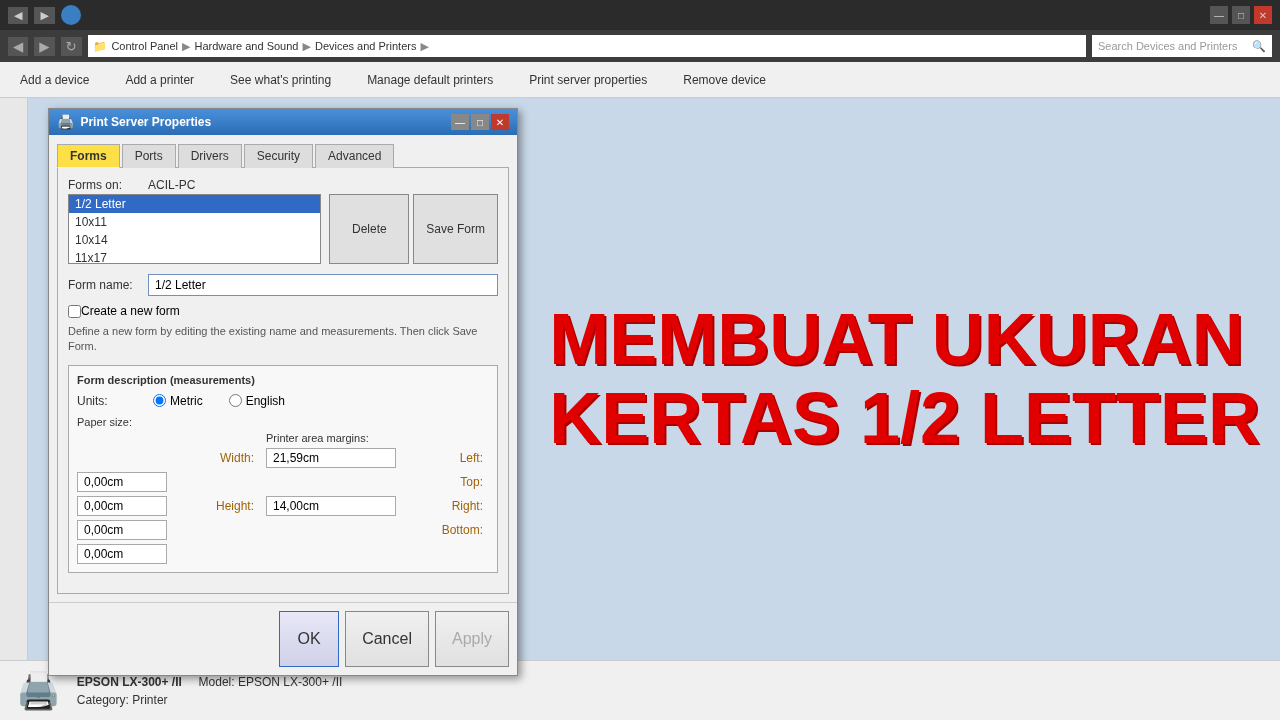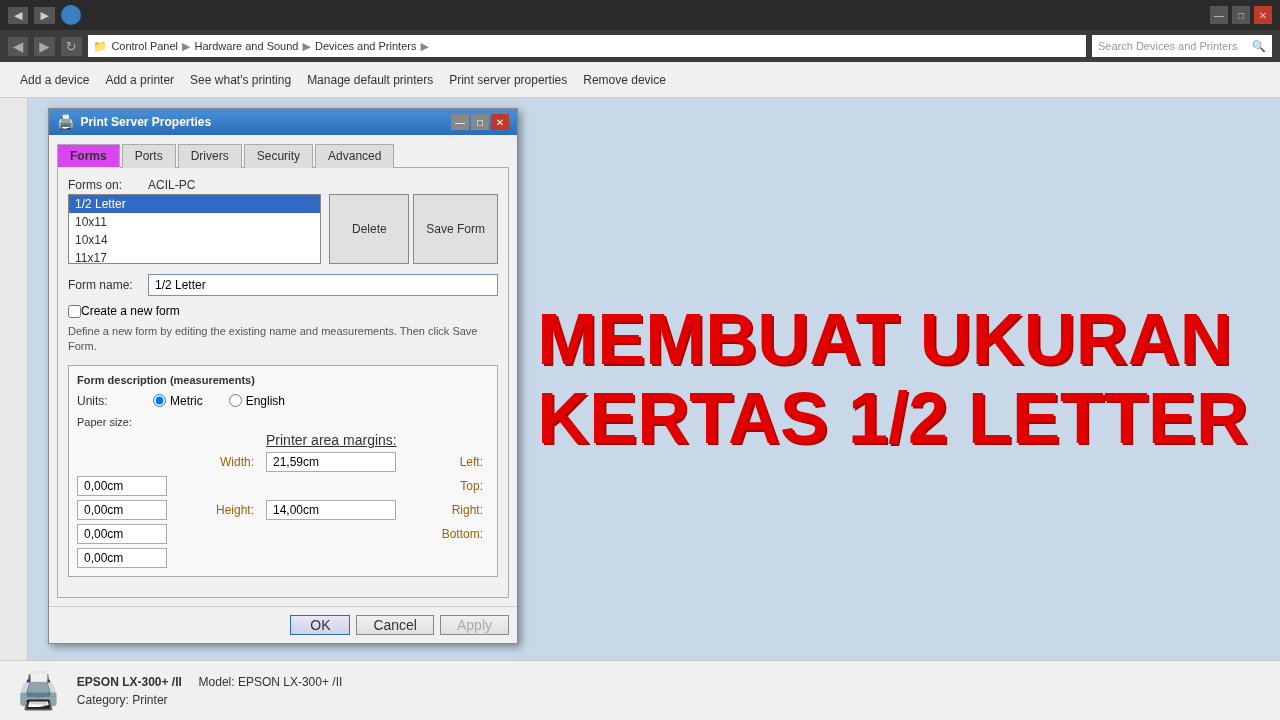--- a/index.html
+++ b/index.html
@@ -69,21 +69,21 @@
       color: #999;
     }
 
     
     .toolbar {
       background: #f0f0f0;
       height: 36px;
       display: flex;
       align-items: center;
       padding: 0 12px;
-      gap: 0;
+      gap: 20px;
       border-bottom: 1px solid #ccc;
     }
     .toolbar-btn {
       background: none;
       border: none;
       padding: 4px 8px;
       font-size: 12px;
       cursor: pointer;
       color: #333;
     }
@@ -109,21 +109,21 @@
       background: #c8d8e8;
       display: flex;
       align-items: center;
       justify-content: center;
       position: relative;
     }
 
     
     .red-text {
       position: absolute;
-      right: 32px;
+      right: 20px;
       top: 50%;
       transform: translateY(-50%);
       text-align: left;
     }
     .red-text .line1, .red-text .line2 {
       font-size: 72px;
       font-weight: 900;
       color: #e00000;
       line-height: 1.1;
       font-family: Arial Black, Arial, sans-serif;
@@ -197,21 +197,21 @@
       background: #ddd;
       border: 1px solid #aaa;
       border-bottom: none;
       cursor: pointer;
       font-size: 12px;
       color: #333;
       position: relative;
       top: 1px;
     }
     .tab.active {
-      background: #d946ef;
+      background: #fde047;
       border-bottom: 1px solid #f0f0f0;
       font-weight: bold;
       z-index: 1;
     }
 
     
     .tab-content {
       border: 1px solid #aaa;
       border-top: none;
       padding: 10px;
@@ -346,24 +346,23 @@
       gap: 4px 6px;
       align-items: center;
       font-size: 12px;
     }
     .meas-header {
       font-size: 11px;
       color: #333;
       grid-column: 1 / 3;
     }
     .meas-header2 {
-      font-size: 14px;
+      font-size: 11px;
       color: #333;
       grid-column: 3 / 5;
-      text-decoration: underline;
     }
     .meas-label {
       color: #a16207;
       text-align: right;
       padding-right: 6px;
     }
     .meas-value {
       border: 1px solid #aaa;
       background: white;
       padding: 2px 6px;
@@ -375,24 +374,24 @@
 
     
     .dialog-buttons {
       display: flex;
       justify-content: flex-end;
       gap: 6px;
       padding: 8px;
       border-top: 1px solid #ccc;
     }
     .dlg-btn {
-      padding: 1px 16px;
+      padding: 18px 16px;
       border: 1px solid #888;
       cursor: pointer;
-      font-size: 14px;
+      font-size: 16px;
       min-width: 60px;
     }
     .dlg-btn.primary {
       background: linear-gradient(to bottom, #e8e8f8, #d0d0e8);
       border-color: #316ac5;
       color: #333;
     }
     .dlg-btn.secondary {
       background: linear-gradient(to bottom, #f0f0f0, #e0e0e0);
       color: #333;

